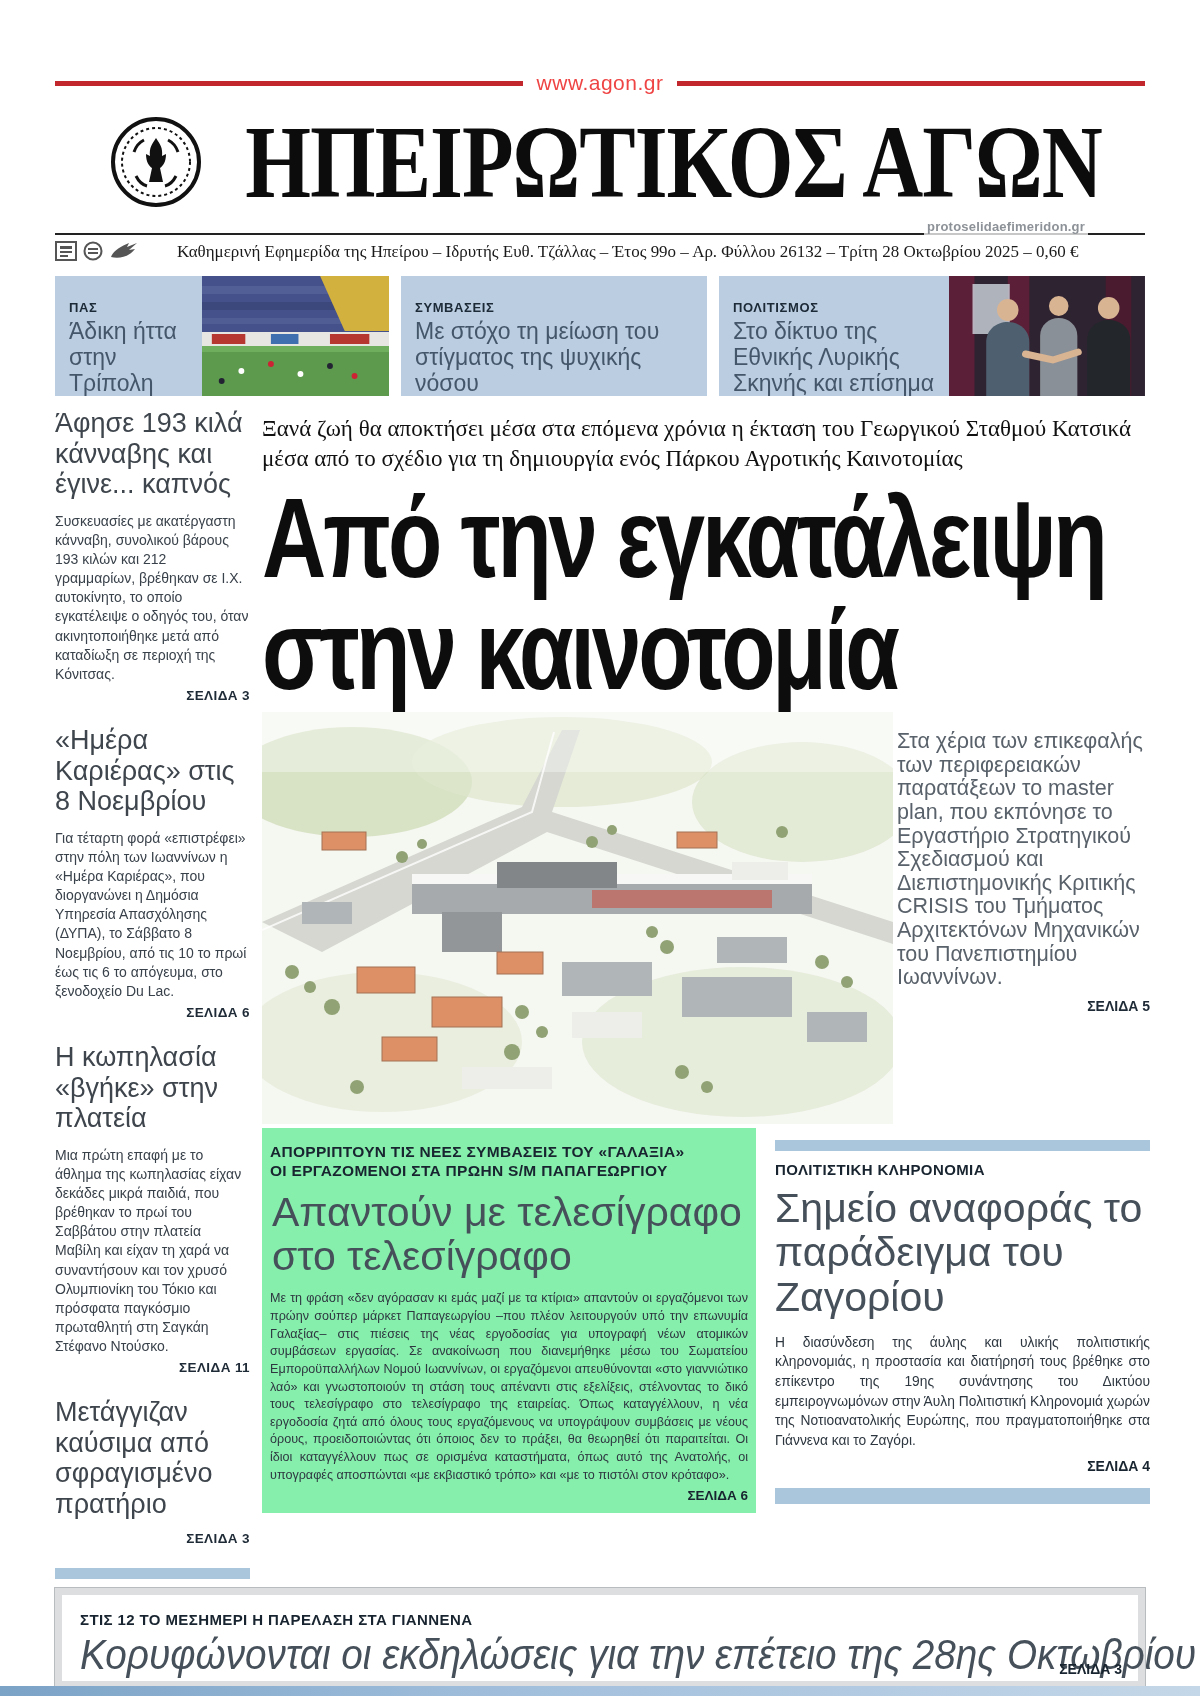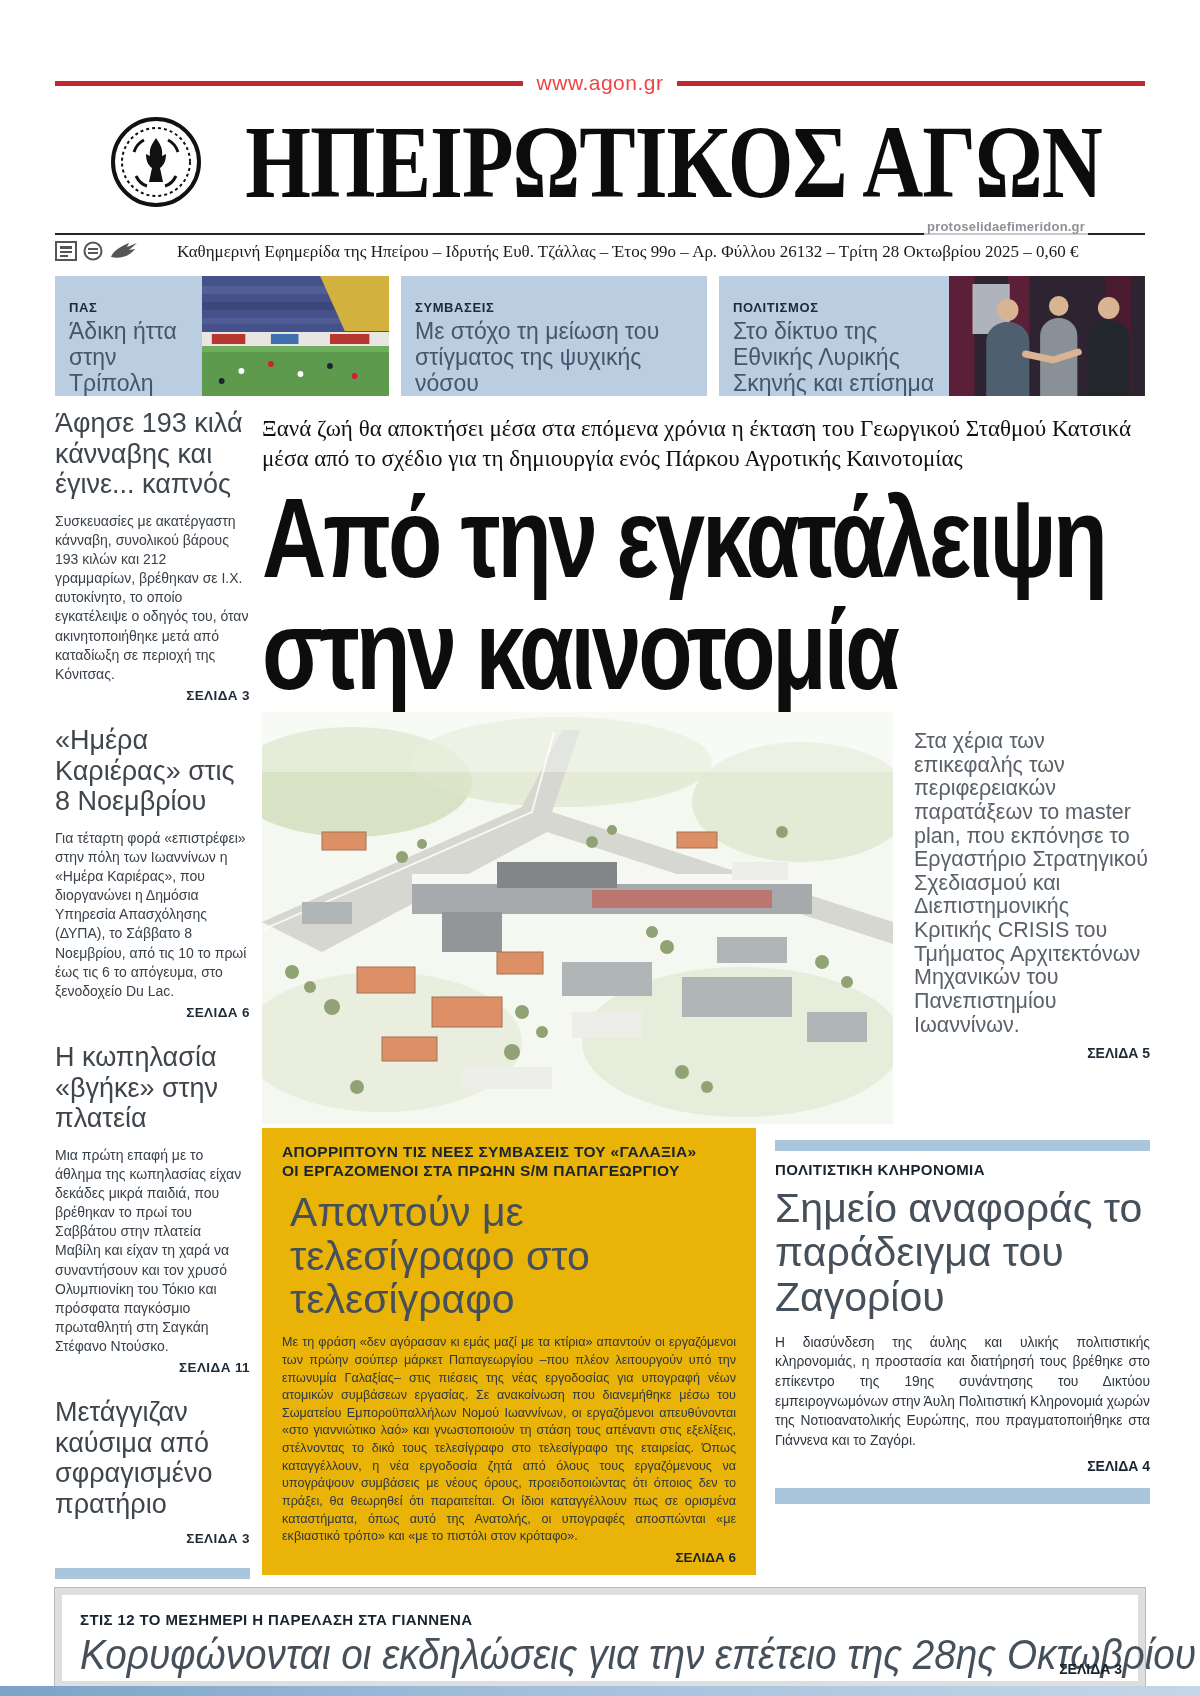--- a/index.html
+++ b/index.html
@@ -49,29 +49,29 @@
   .leftcol .pref{display:block;text-align:right;font-size:13.5px;font-weight:bold;color:#1e2a36;margin-top:4px;letter-spacing:.4px;}
   .bluebar{height:11px;background:#a9c6dd;margin:14px 0;}
   .sports-head{font-size:28px;font-weight:bold;color:#979ea6;letter-spacing:2px;margin:4px 0 10px;}
   .sp-kicker{font-size:13px;font-weight:bold;color:#1e2a36;letter-spacing:.4px;margin:10px 0 2px;}
   .sp-title{font-size:25px;color:#3e454c;line-height:1.14;margin:0;font-weight:normal;}
   
   .lead{position:absolute;top:414px;left:262px;width:888px;}
   .deck{font-family:"Liberation Serif",serif;font-size:23px;color:#111;line-height:1.3;margin:0 0 8px 0;}
   .bigline{font-weight:bold;color:#0d0d0d;font-size:114px;line-height:.98;letter-spacing:-4px;white-space:nowrap;}
   .bigline span{display:inline-block;transform:scaleX(.78);transform-origin:left;}
-  .mainrow{position:absolute;top:712px;left:262px;width:888px;display:flex;gap:21px;}
+  .mainrow{position:absolute;top:712px;left:262px;width:888px;display:flex;gap:4px;}
   .leadphoto{flex:0 0 631px;height:412px;background:#f2f4ee;}
   .sidecol{flex:1;padding-top:18px;}
   .sidecol p{margin:0;font-size:21.5px;color:#59616a;line-height:1.1;}
   .sidecol .pref{display:block;text-align:right;font-size:14px;font-weight:bold;color:#1e2a36;margin-top:8px;}
   
-  .galaxias{position:absolute;top:1128px;left:262px;width:494px;background:#eab308;padding:14px 20px 10px;box-sizing:border-box;}
+  .galaxias{position:absolute;top:1128px;left:262px;width:494px;background:#86efac;padding:14px 8px 10px;box-sizing:border-box;}
   .galaxias .gkicker{font-size:15.5px;font-weight:bold;color:#18242f;line-height:1.25;letter-spacing:.3px;}
-  .galaxias h2{margin:10px 8px 12px;font-size:41px;font-weight:normal;color:#46505a;line-height:1.07;}
+  .galaxias h2{margin:10px 2px 12px;font-size:41px;font-weight:normal;color:#46505a;line-height:1.07;}
   .galaxias .gbody{font-size:12.6px;color:#2e3740;line-height:1.4;text-align:justify;margin:0;}
   .galaxias .pref{display:block;text-align:right;font-size:13.5px;font-weight:bold;color:#18242f;margin-top:4px;}
   .heritage{position:absolute;top:1140px;left:775px;width:375px;}
   .heritage .bar{height:11px;background:#a9c6dd;margin-bottom:10px;}
   .heritage .hkicker{font-size:15px;font-weight:bold;color:#18242f;letter-spacing:.4px;}
   .heritage h2{margin:8px 0 14px;font-size:41px;font-weight:normal;color:#46505a;line-height:1.08;}
   .heritage p{margin:0;font-size:13.8px;color:#2e3740;line-height:1.42;text-align:justify;}
   .heritage .pref{display:block;text-align:right;font-size:14px;font-weight:bold;color:#18242f;margin-top:8px;}
   .heritage .bar2{height:16px;background:#a9c6dd;margin-top:14px;}
   

